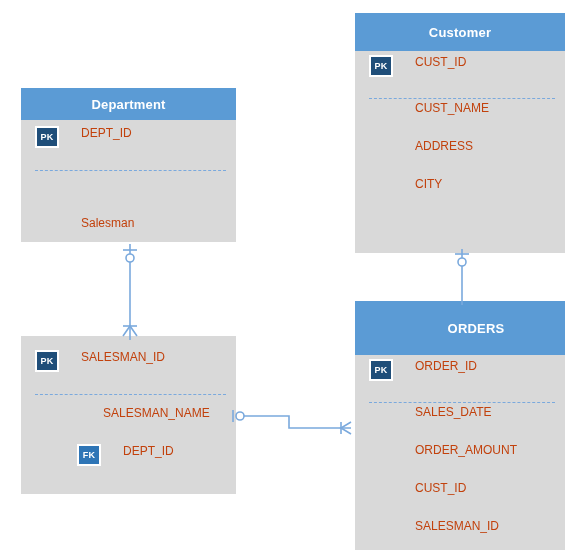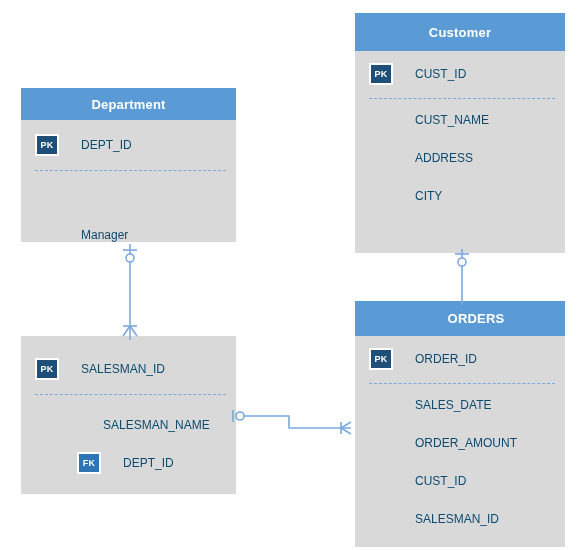--- a/index.html
+++ b/index.html
@@ -41,21 +41,20 @@
   }
   .entity-body {
     position: relative;
     box-sizing: border-box;
     width: 100%;
   }
   .attr-row {
     position: relative;
     box-sizing: border-box;
     display: flex;
-    align-items: center;
     height: 38px;
     padding-left: 14px;
   }
   .badge {
     box-sizing: border-box;
     width: 24px;
     height: 22px;
     border: 2px solid #ffffff;
     color: #ffffff;
     font-size: 9px;
@@ -65,21 +64,21 @@
     align-items: center;
     justify-content: center;
     flex: none;
   }
   .badge.pk { background: #1f4e79; }
   .badge.fk { background: #2e75b6; margin-left: 32px; }
   .badge-spacer { width: 24px; height: 22px; flex: none; }
   .attr-name {
     margin-left: 22px;
     font-size: 12px;
-    color: #0c4a6e;
+    color: #c2410c;
     white-space: nowrap;
   }
   .divider {
     position: absolute;
     left: 14px;
     right: 10px;
     height: 0;
     border-top: 1px dashed #7aa9dd;
   }
 
@@ -100,21 +99,21 @@
       <div class="attr-row">
         <span class="badge pk">PK</span>
         <span class="attr-name">DEPT_ID</span>
       </div>
       <div class="divider" style="top:50px;"></div>
       <div class="attr-row" style="margin-top:14px;">
         <span class="badge-spacer"></span>
       </div>
       <div class="attr-row">
         <span class="badge-spacer"></span>
-        <span class="attr-name">Manager</span>
+        <span class="attr-name">Salesman</span>
       </div>
     </div>
   </div>
 
   <div class="entity" style="left:21px; top:336px; width:215px;">
     <div class="entity-body" style="height:158px; padding-top:14px;">
       <div class="attr-row">
         <span class="badge pk">PK</span>
         <span class="attr-name">SALESMAN_ID</span>
       </div>
@@ -149,21 +148,21 @@
         <span class="attr-name">ADDRESS</span>
       </div>
       <div class="attr-row">
         <span class="badge-spacer"></span>
         <span class="attr-name">CITY</span>
       </div>
     </div>
   </div>
 
   <div class="entity" style="left:355px; top:301px; width:210px;">
-    <div class="entity-header" style="height:35px;padding-left:32px;">
+    <div class="entity-header" style="height:54px;padding-left:32px;">
       <span>ORDERS</span>
     </div>
     <div class="entity-body" style="height:211px; padding-top:4px;">
       <div class="attr-row">
         <span class="badge pk">PK</span>
         <span class="attr-name">ORDER_ID</span>
       </div>
       <div class="divider" style="top:47px;"></div>
       <div class="attr-row" style="margin-top:8px;">
         <span class="badge-spacer"></span>

